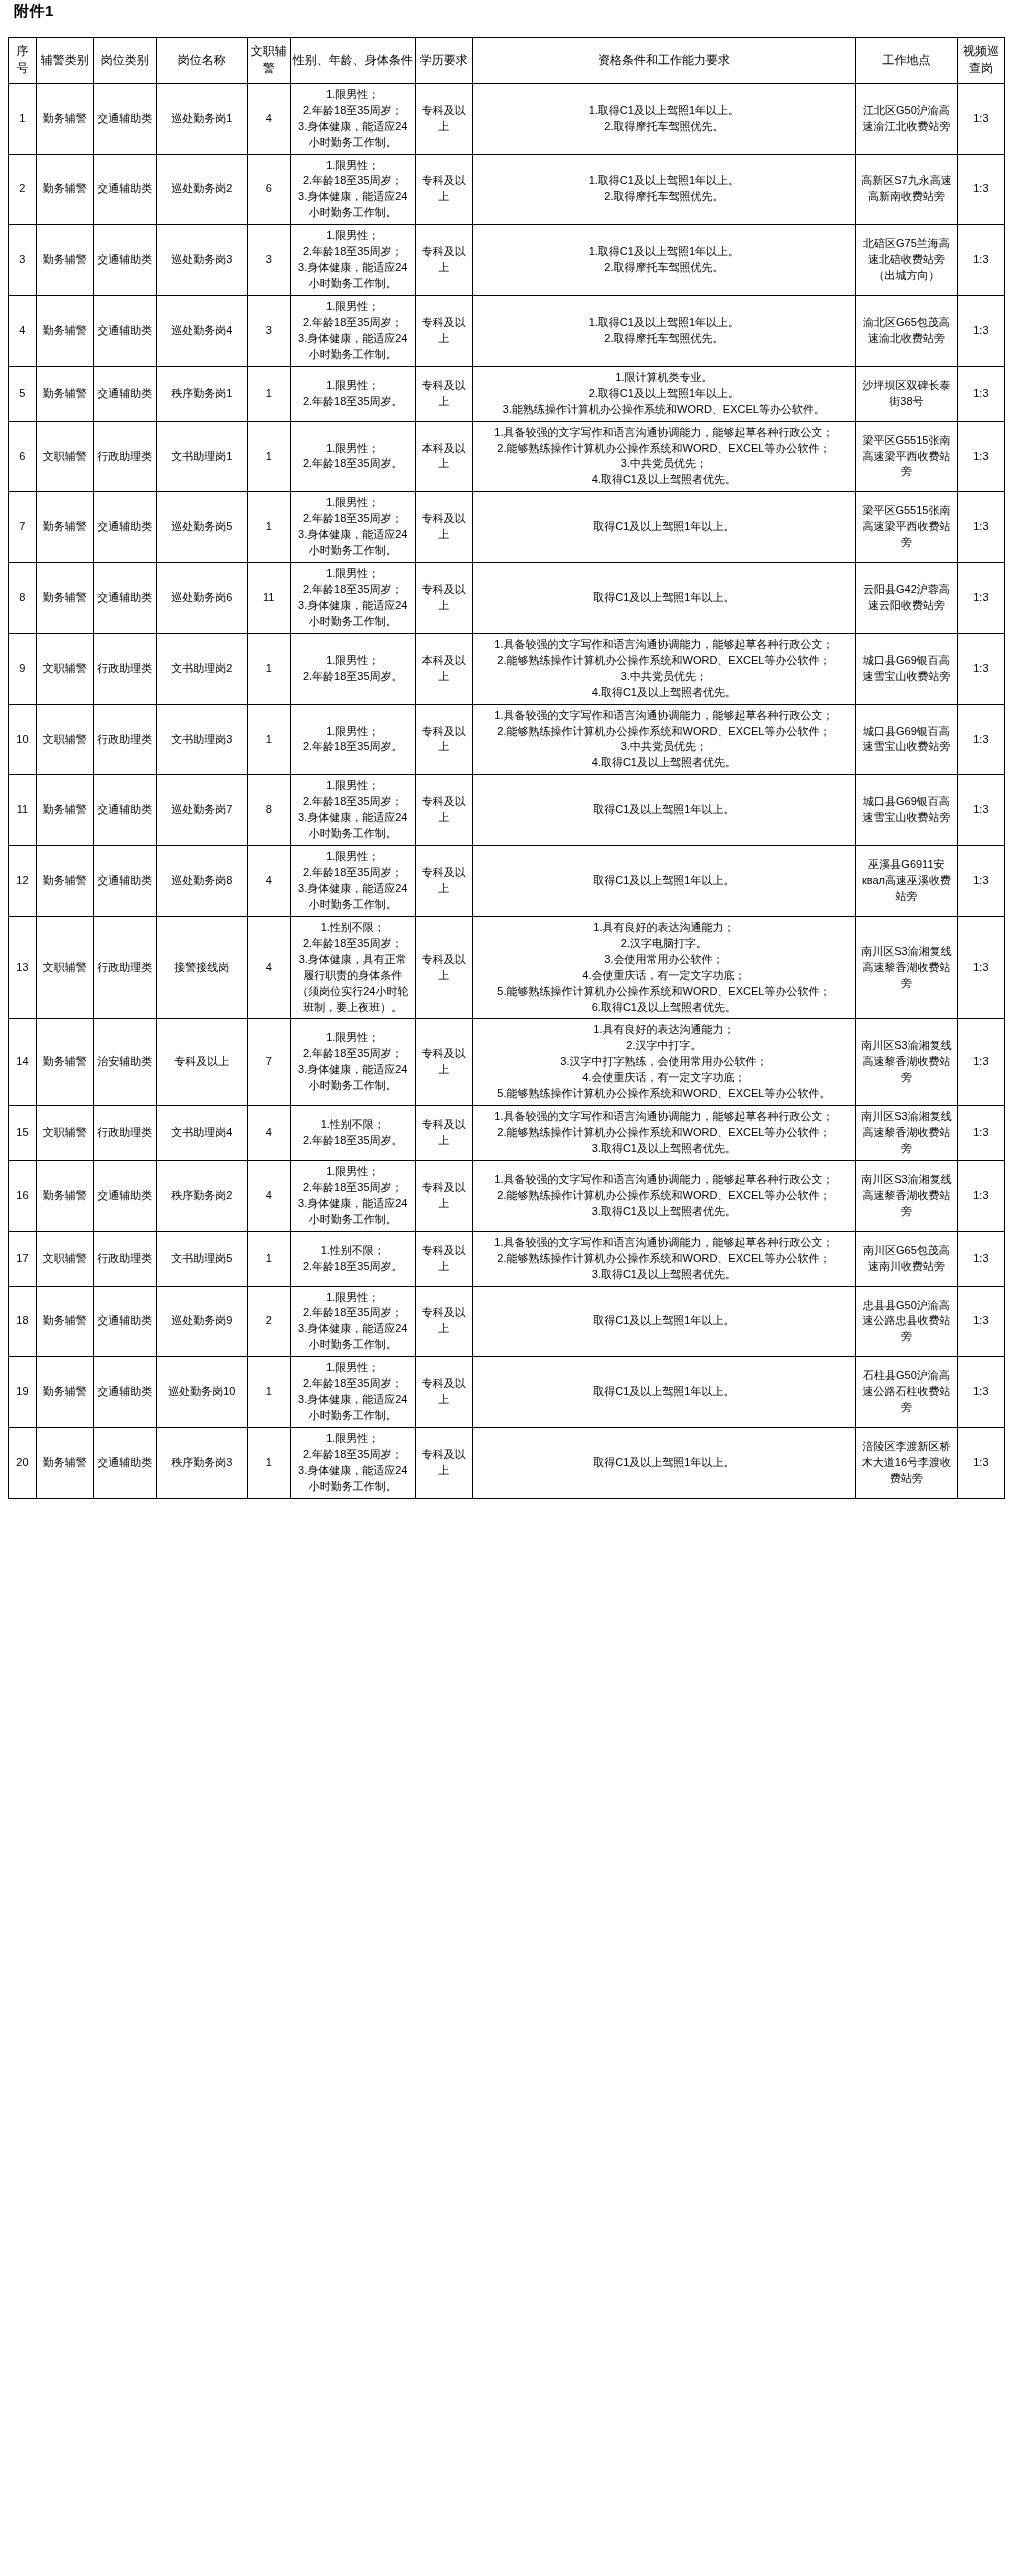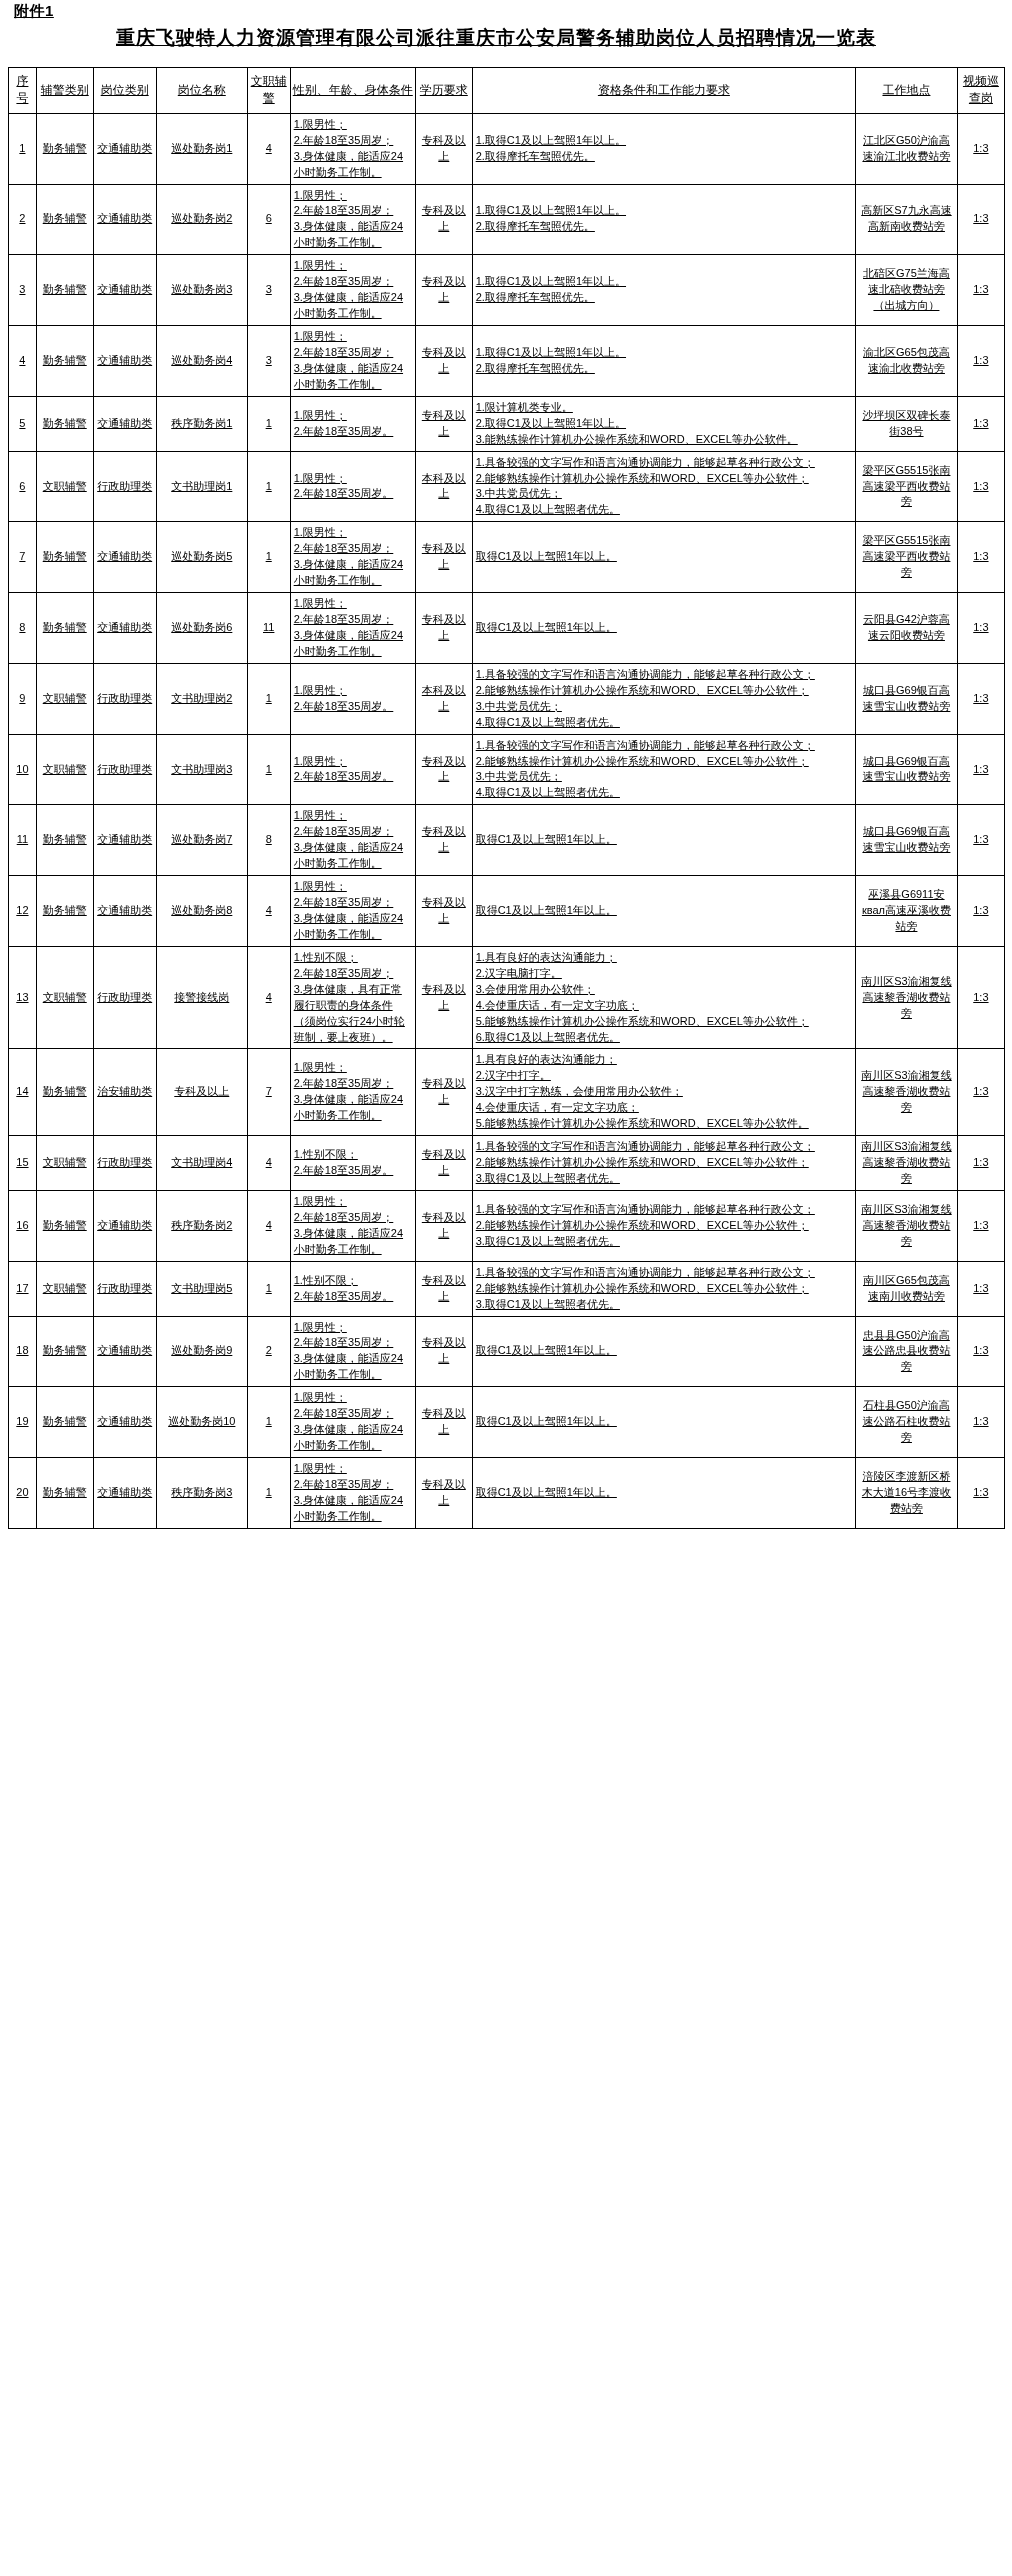--- a/index.html
+++ b/index.html
@@ -9,21 +9,20 @@
   }
   body {
     width: 1013px;
     font-family: "Liberation Sans", "DejaVu Sans", sans-serif;
     color: #000000;
   }
   .page {
     width: 992px;
     box-sizing: border-box;
     padding: 0 8px 10px 8px;
-    text-decoration: underline;
   }
   .attach-label {
     font-size: 15px;
     font-weight: bold;
     margin: 2px 0 4px 6px;
     letter-spacing: 0.5px;
   }
   .doc-title {
     text-align: center;
     font-size: 19px;
@@ -60,37 +59,36 @@
   col.c-cond     { width: 117px; }
   col.c-edu      { width: 53px; }
   col.c-qual     { width: 358px; }
   col.c-place    { width: 95px; }
   col.c-ratio    { width: 44px; }
 
   td.seq, td.num, td.edu, td.ratio, td.cat, td.type, td.post, td.place {
     text-align: center;
   }
   td.cond, td.qual {
-    text-align: left;
+    text-align: center;
     padding-left: 5px;
     padding-right: 4px;
   }
   td.cat, td.type, td.post, td.place, td.edu {
     line-height: 1.5;
   }
   .nowrapline { white-space: pre-line; }
 </style>
 </head>
 <body>
 
 <div class="page">
 
   <div class="attach-label">附件1</div>
 
-  <div class="doc-title">重庆飞驶特人力资源管理有限公司派往重庆市公安局警务辅助岗位人员招聘情况一览表</div>
 
   <table class="recruit">
     <colgroup>
       <col class="c-seq">
         <col class="c-cat">
         <col class="c-type">
         <col class="c-post">
       <col class="c-num">
         <col class="c-cond">
         <col class="c-edu">

